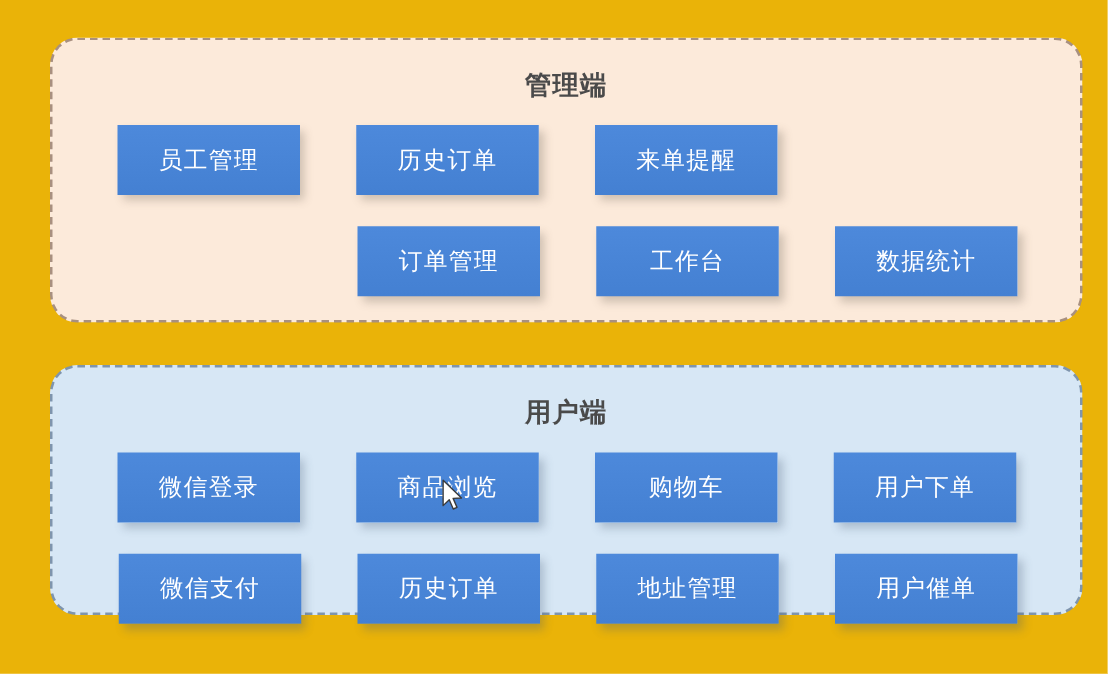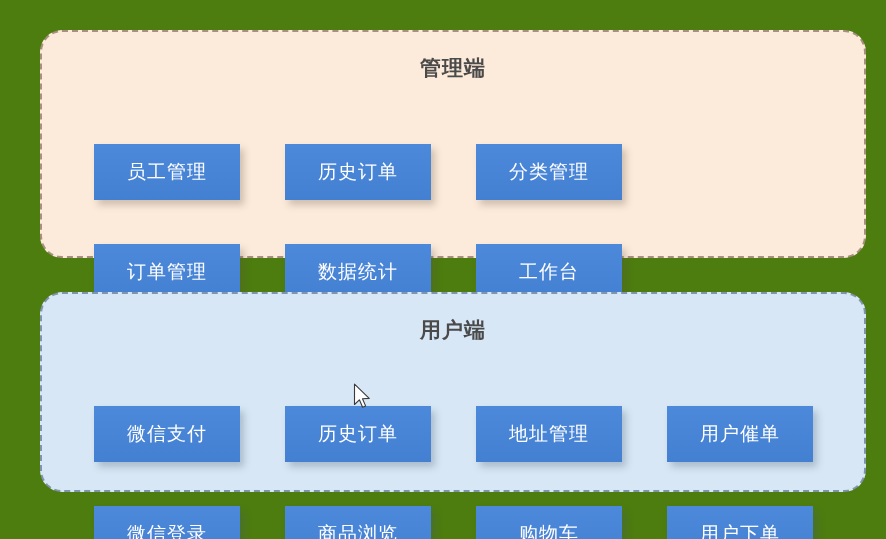--- a/index.html
+++ b/index.html
@@ -11,21 +11,21 @@
     width: 886px;
     height: 539px;
     font-family: "DejaVu Sans", "Liberation Sans", sans-serif;
     position: relative;
     overflow: hidden;
   }
 
   .canvas {
     position: absolute;
     inset: 0;
-    background: #4d7c0f;
+    background: #eab308;
   }
 
   
   .panel {
     position: absolute;
     border-radius: 22px;
     box-sizing: border-box;
   }
   .panel-admin {
     left: 40px;
@@ -62,24 +62,24 @@
   .node-grid {
     position: absolute;
     left: 52px;
     top: 68px;
     width: 720px;
   }
   .node-row {
     display: flex;
     gap: 45px;
     margin-bottom: 25px;
-    margin-top: 44px;
   }
   .node-row:last-child {
     margin-bottom: 0;
+    justify-content: flex-end;
   }
 
   .node-box {
     width: 146px;
     height: 56px;
     background: #4a86d8;
     background: linear-gradient(180deg, #4d89db 0%, #4480d2 100%);
     box-shadow: 4px 5px 7px rgba(90, 80, 70, 0.28);
     display: flex;
     align-items: center;
@@ -109,45 +109,45 @@
 
 <div class="canvas">
 
   <div class="panel panel-admin">
     <div class="panel-title">管理端</div>
 
     <div class="node-grid">
       <div class="node-row">
         <div class="node-box">员工管理</div>
         <div class="node-box">历史订单</div>
-        <div class="node-box">分类管理</div>
+        <div class="node-box">来单提醒</div>
       </div>
       <div class="node-row">
         <div class="node-box">订单管理</div>
+        <div class="node-box">工作台</div>
         <div class="node-box">数据统计</div>
-        <div class="node-box">工作台</div>
       </div>
     </div>
   </div>
 
   <div class="panel panel-user">
     <div class="panel-title">用户端</div>
 
     <div class="node-grid">
       <div class="node-row">
+        <div class="node-box">微信登录</div>
+        <div class="node-box">商品浏览</div>
+        <div class="node-box">购物车</div>
+        <div class="node-box">用户下单</div>
+      </div>
+      <div class="node-row">
         <div class="node-box">微信支付</div>
         <div class="node-box">历史订单</div>
         <div class="node-box">地址管理</div>
         <div class="node-box">用户催单</div>
-      </div>
-      <div class="node-row">
-        <div class="node-box">微信登录</div>
-        <div class="node-box">商品浏览</div>
-        <div class="node-box">购物车</div>
-        <div class="node-box">用户下单</div>
       </div>
     </div>
   </div>
 
   <div class="cursor">
     <svg width="20" height="28" viewBox="0 0 20 28">
       <path d="M1.5 1.2 L1.5 21.5 L6.4 16.8 L9.6 24.2 L12.6 22.9 L9.5 15.7 L16.2 15.4 Z" fill="#ffffff" stroke="#3a3a3a" stroke-width="1.1" stroke-linejoin="round"></path>
     </svg>
   </div>
 

